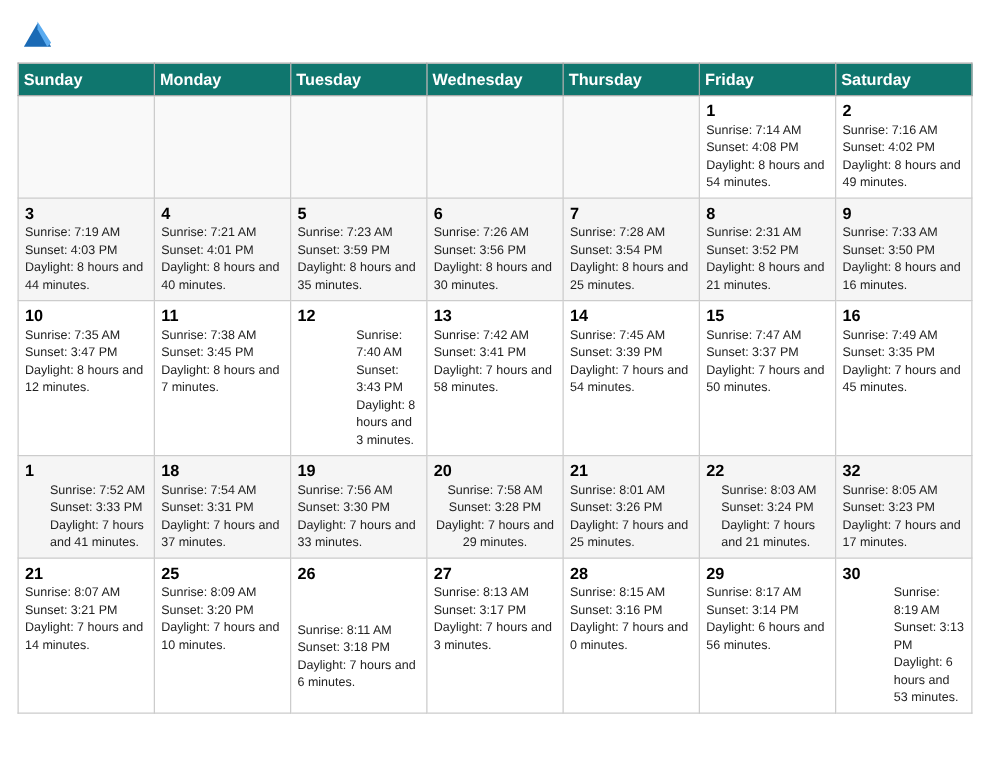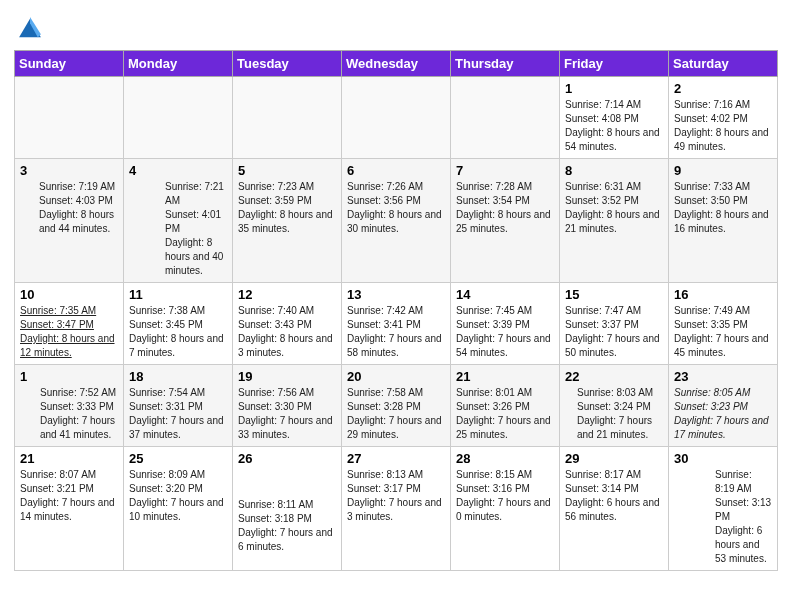--- a/index.html
+++ b/index.html
@@ -49,21 +49,21 @@
     .location {
       font-size: 16px;
       color: #444;
     }
     .calendar {
       width: 100%;
       border-collapse: collapse;
       font-size: 11px;
     }
     .calendar th {
-      background: #6d28d9;
+      background: #0f766e;
       color: #fff;
       padding: 5px 4px;
       text-align: left;
       font-size: 13px;
       font-weight: bold;
       border: 1px solid #aaa;
     }
     .calendar td {
       border: 1px solid #ccc;
       vertical-align: top;
@@ -148,27 +148,27 @@
           <td>
             <span class="day-num">2</span>
             <div class="day-info" style="white-space: pre-line;">Sunrise: 7:16 AM
 Sunset: 4:02 PM
 Daylight: 8 hours and 49 minutes.</div>
           </td>
         </tr>
         <tr class="row-even">
           <td>
             <span class="day-num">3</span>
-            <div class="day-info" style="white-space: pre-line; margin-left: 19px;">Sunrise: 7:19 AM
+            <div class="day-info" style="white-space: pre-line;">Sunrise: 7:19 AM
 Sunset: 4:03 PM
 Daylight: 8 hours and 44 minutes.</div>
           </td>
           <td>
             <span class="day-num">4</span>
-            <div class="day-info" style="white-space: pre-line; margin-left: 36px;">Sunrise: 7:21 AM
+            <div class="day-info" style="white-space: pre-line;">Sunrise: 7:21 AM
 Sunset: 4:01 PM
 Daylight: 8 hours and 40 minutes.</div>
           </td>
           <td>
             <span class="day-num">5</span>
             <div class="day-info" style="white-space: pre-line;">Sunrise: 7:23 AM
 Sunset: 3:59 PM
 Daylight: 8 hours and 35 minutes.</div>
           </td>
           <td>
@@ -178,47 +178,47 @@
 Daylight: 8 hours and 30 minutes.</div>
           </td>
           <td>
             <span class="day-num">7</span>
             <div class="day-info" style="white-space: pre-line;">Sunrise: 7:28 AM
 Sunset: 3:54 PM
 Daylight: 8 hours and 25 minutes.</div>
           </td>
           <td>
             <span class="day-num">8</span>
-            <div class="day-info" style="white-space: pre-line;">Sunrise: 6:31 AM
+            <div class="day-info" style="white-space: pre-line;">Sunrise: 2:31 AM
 Sunset: 3:52 PM
 Daylight: 8 hours and 21 minutes.</div>
           </td>
           <td>
             <span class="day-num">9</span>
             <div class="day-info" style="white-space: pre-line;">Sunrise: 7:33 AM
 Sunset: 3:50 PM
 Daylight: 8 hours and 16 minutes.</div>
           </td>
         </tr>
         <tr class="row-odd">
           <td>
             <span class="day-num">10</span>
-            <div class="day-info" style="white-space: pre-line; text-decoration: underline;">Sunrise: 7:35 AM
+            <div class="day-info" style="white-space: pre-line;">Sunrise: 7:35 AM
 Sunset: 3:47 PM
 Daylight: 8 hours and 12 minutes.</div>
           </td>
           <td>
             <span class="day-num">11</span>
             <div class="day-info" style="white-space: pre-line;">Sunrise: 7:38 AM
 Sunset: 3:45 PM
 Daylight: 8 hours and 7 minutes.</div>
           </td>
           <td>
             <span class="day-num">12</span>
-            <div class="day-info" style="white-space: pre-line;">Sunrise: 7:40 AM
+            <div class="day-info" style="white-space: pre-line; margin-left: 47px;">Sunrise: 7:40 AM
 Sunset: 3:43 PM
 Daylight: 8 hours and 3 minutes.</div>
           </td>
           <td>
             <span class="day-num">13</span>
             <div class="day-info" style="white-space: pre-line;">Sunrise: 7:42 AM
 Sunset: 3:41 PM
 Daylight: 7 hours and 58 minutes.</div>
           </td>
           <td>
@@ -254,39 +254,39 @@
 Daylight: 7 hours and 37 minutes.</div>
           </td>
           <td>
             <span class="day-num">19</span>
             <div class="day-info" style="white-space: pre-line;">Sunrise: 7:56 AM
 Sunset: 3:30 PM
 Daylight: 7 hours and 33 minutes.</div>
           </td>
           <td>
             <span class="day-num">20</span>
-            <div class="day-info" style="white-space: pre-line;">Sunrise: 7:58 AM
+            <div class="day-info" style="white-space: pre-line; text-align: center;">Sunrise: 7:58 AM
 Sunset: 3:28 PM
 Daylight: 7 hours and 29 minutes.</div>
           </td>
           <td>
             <span class="day-num">21</span>
             <div class="day-info" style="white-space: pre-line;">Sunrise: 8:01 AM
 Sunset: 3:26 PM
 Daylight: 7 hours and 25 minutes.</div>
           </td>
           <td>
             <span class="day-num">22</span>
             <div class="day-info" style="white-space: pre-line; margin-left: 12px;">Sunrise: 8:03 AM
 Sunset: 3:24 PM
 Daylight: 7 hours and 21 minutes.</div>
           </td>
           <td>
-            <span class="day-num">23</span>
-            <div class="day-info" style="white-space: pre-line; font-style: italic;">Sunrise: 8:05 AM
+            <span class="day-num">32</span>
+            <div class="day-info" style="white-space: pre-line;">Sunrise: 8:05 AM
 Sunset: 3:23 PM
 Daylight: 7 hours and 17 minutes.</div>
           </td>
         </tr>
         <tr class="row-odd">
           <td>
             <span class="day-num">21</span>
             <div class="day-info" style="white-space: pre-line;">Sunrise: 8:07 AM
 Sunset: 3:21 PM
 Daylight: 7 hours and 14 minutes.</div>

